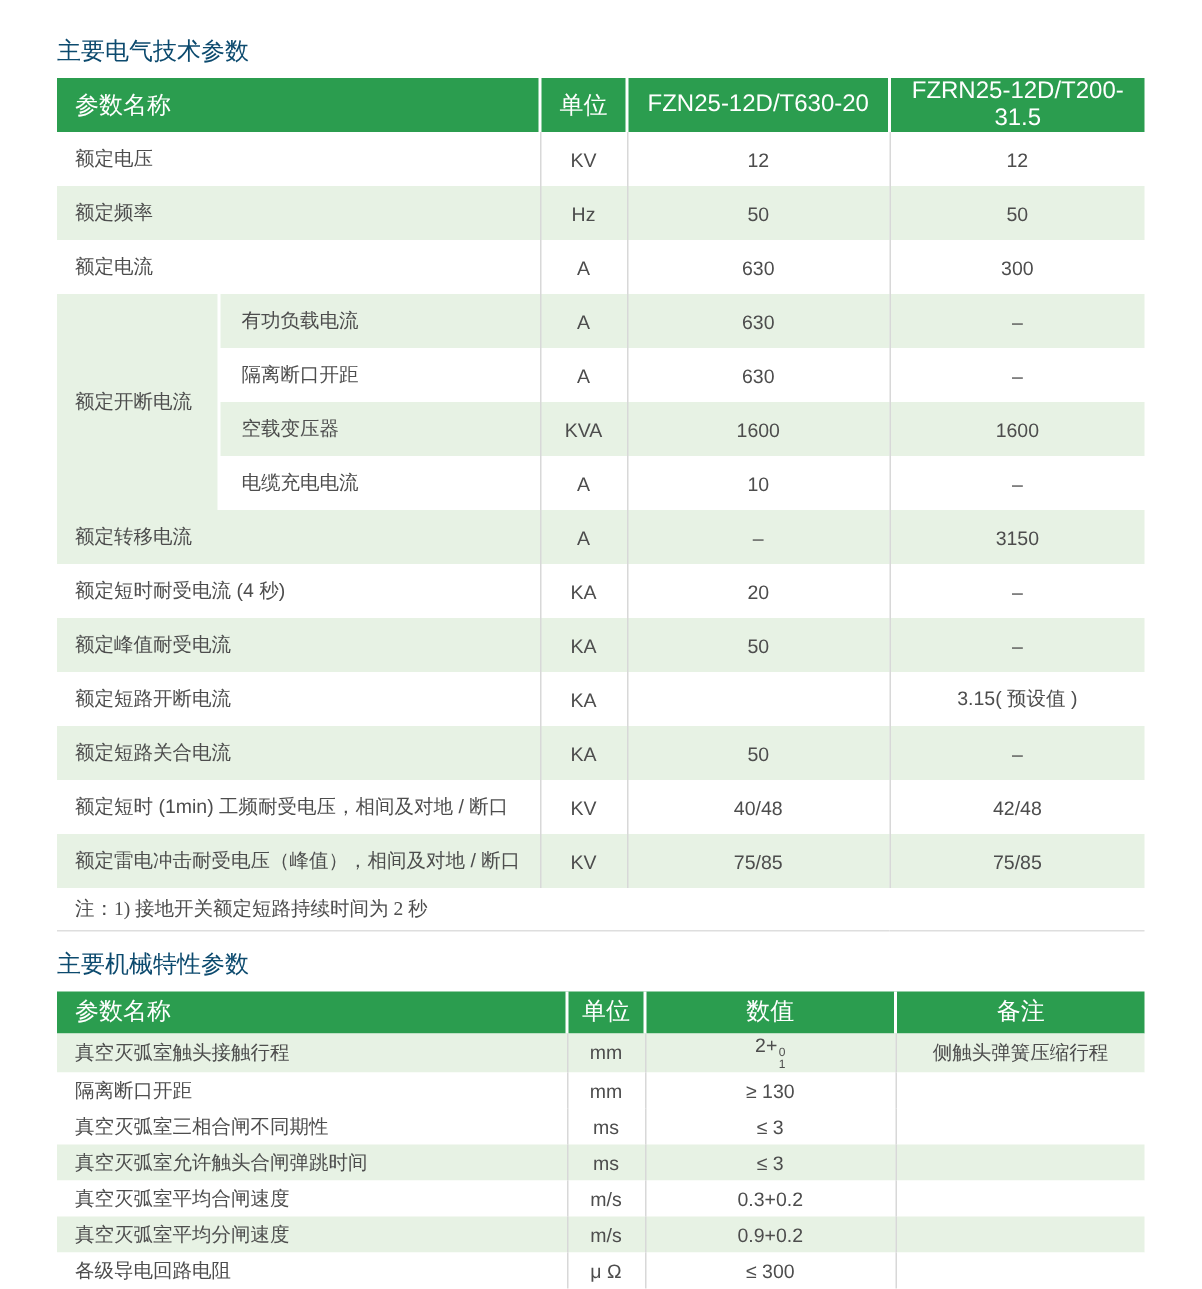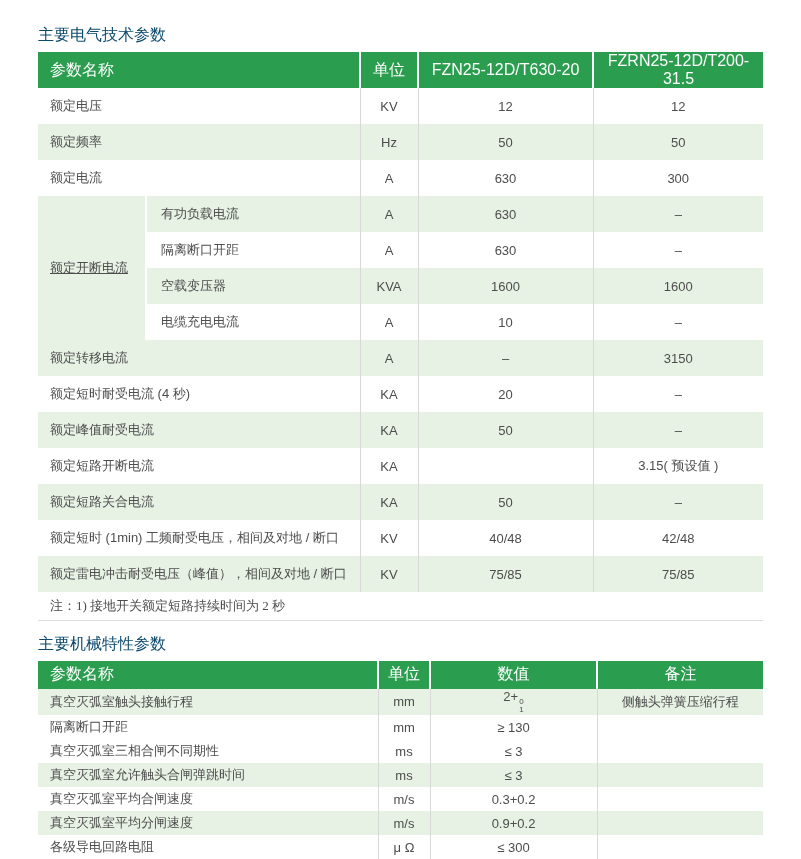--- a/index.html
+++ b/index.html
@@ -40,21 +40,20 @@
   .t-elec td{height:36px;}
   .t-mech td{height:24px;}
   td.name{text-align:left;padding-left:12px;}
   td.sub-name{text-align:left;padding-left:14px;}
   td.bordered{border-left:1px solid var(--vline);}
   tr.green > td{background:var(--stripe);}
   tr.white > td{background:#ffffff;}
   td.group-cell{
     background:var(--stripe);text-align:left;padding-left:12px;
     border-right:2px solid #ffffff;
-    text-decoration:underline;
   }
   td.note-cell{
     text-align:left;padding-left:12px;height:28px;background:#ffffff;
     border-bottom:1px solid var(--hline);
     font-family:Liberation Serif, serif;
   }
   .t-mech tr:last-child td{border-bottom:1px solid var(--hline);}
   .tol{
     display:inline-flex;flex-direction:column;justify-content:center;
     font-size:8px;line-height:1.1;vertical-align:-3px;margin-left:1px;

